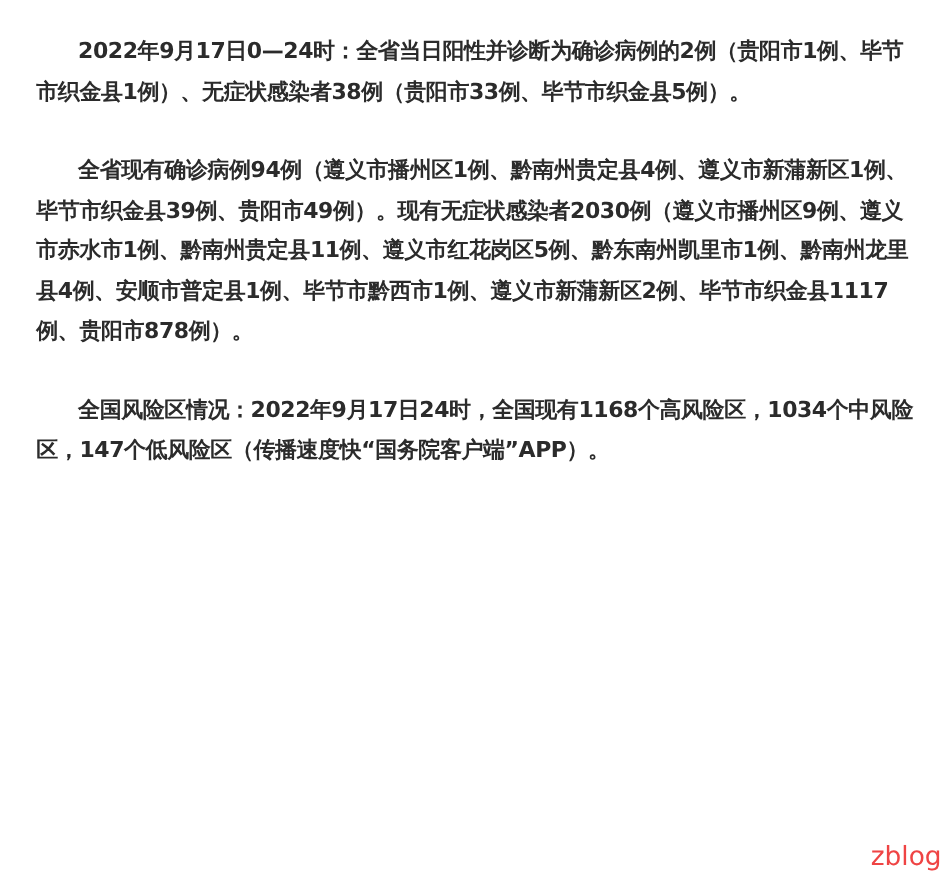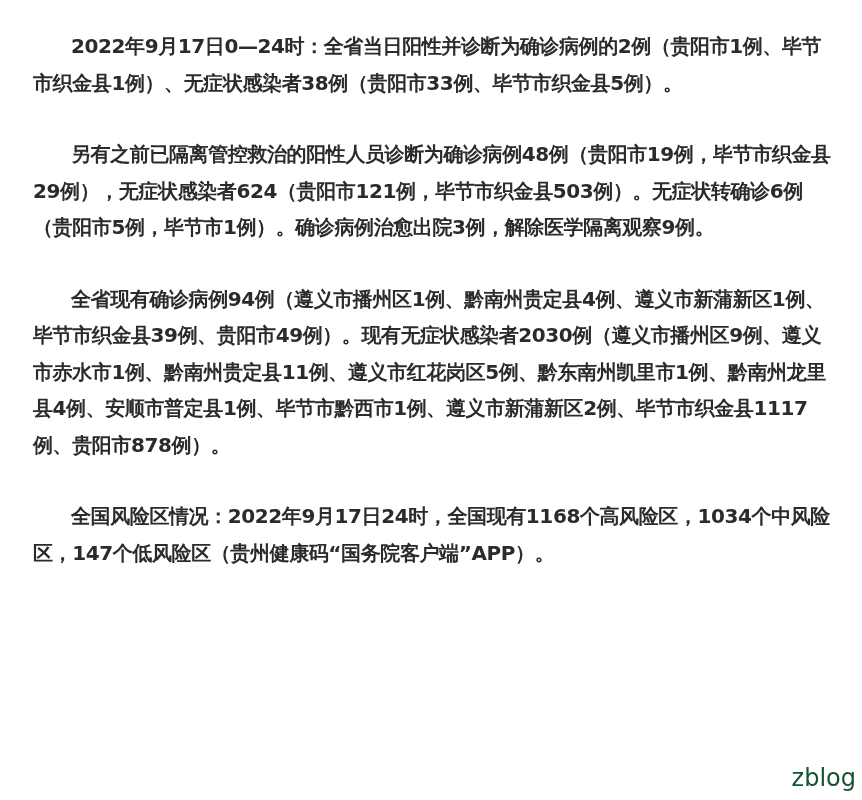--- a/index.html
+++ b/index.html
@@ -32,28 +32,27 @@
     }
     .para.p1 { margin-bottom: 35px; }
     .para.p2 { margin-bottom: 35px; }
     .para.p3 { margin-bottom: 35px; }
     .para.p4 { margin-bottom: 35px; }
     .watermark {
       position: absolute;
       right: 6px;
       bottom: 8px;
       font-size: 24px;
-      color: #14532d;
+      color: #ef4444;
       font-family: "DejaVu Sans", sans-serif;
       letter-spacing: 0px;
     }
   </style>
 </head>
 <body>
 
 <div class="article">
   <p class="para p1">2022年9月17日0—24时：全省当日阳性并诊断为确诊病例的2例（贵阳市1例、毕节市织金县1例）、无症状感染者38例（贵阳市33例、毕节市织金县5例）。</p>
-  <p class="para p2">另有之前已隔离管控救治的阳性人员诊断为确诊病例48例（贵阳市19例，毕节市织金县29例），无症状感染者624（贵阳市121例，毕节市织金县503例）。无症状转确诊6例（贵阳市5例，毕节市1例）。确诊病例治愈出院3例，解除医学隔离观察9例。</p>
   <p class="para p3">全省现有确诊病例94例（遵义市播州区1例、黔南州贵定县4例、遵义市新蒲新区1例、毕节市织金县39例、贵阳市49例）。现有无症状感染者2030例（遵义市播州区9例、遵义市赤水市1例、黔南州贵定县11例、遵义市红花岗区5例、黔东南州凯里市1例、黔南州龙里县4例、安顺市普定县1例、毕节市黔西市1例、遵义市新蒲新区2例、毕节市织金县1117例、贵阳市878例）。</p>
-  <p class="para p4">全国风险区情况：2022年9月17日24时，全国现有1168个高风险区，1034个中风险区，147个低风险区（贵州健康码“国务院客户端”APP）。</p>
+  <p class="para p4">全国风险区情况：2022年9月17日24时，全国现有1168个高风险区，1034个中风险区，147个低风险区（传播速度快“国务院客户端”APP）。</p>
 </div>
 
 <div class="watermark">zblog</div>
 
 </body></html>

